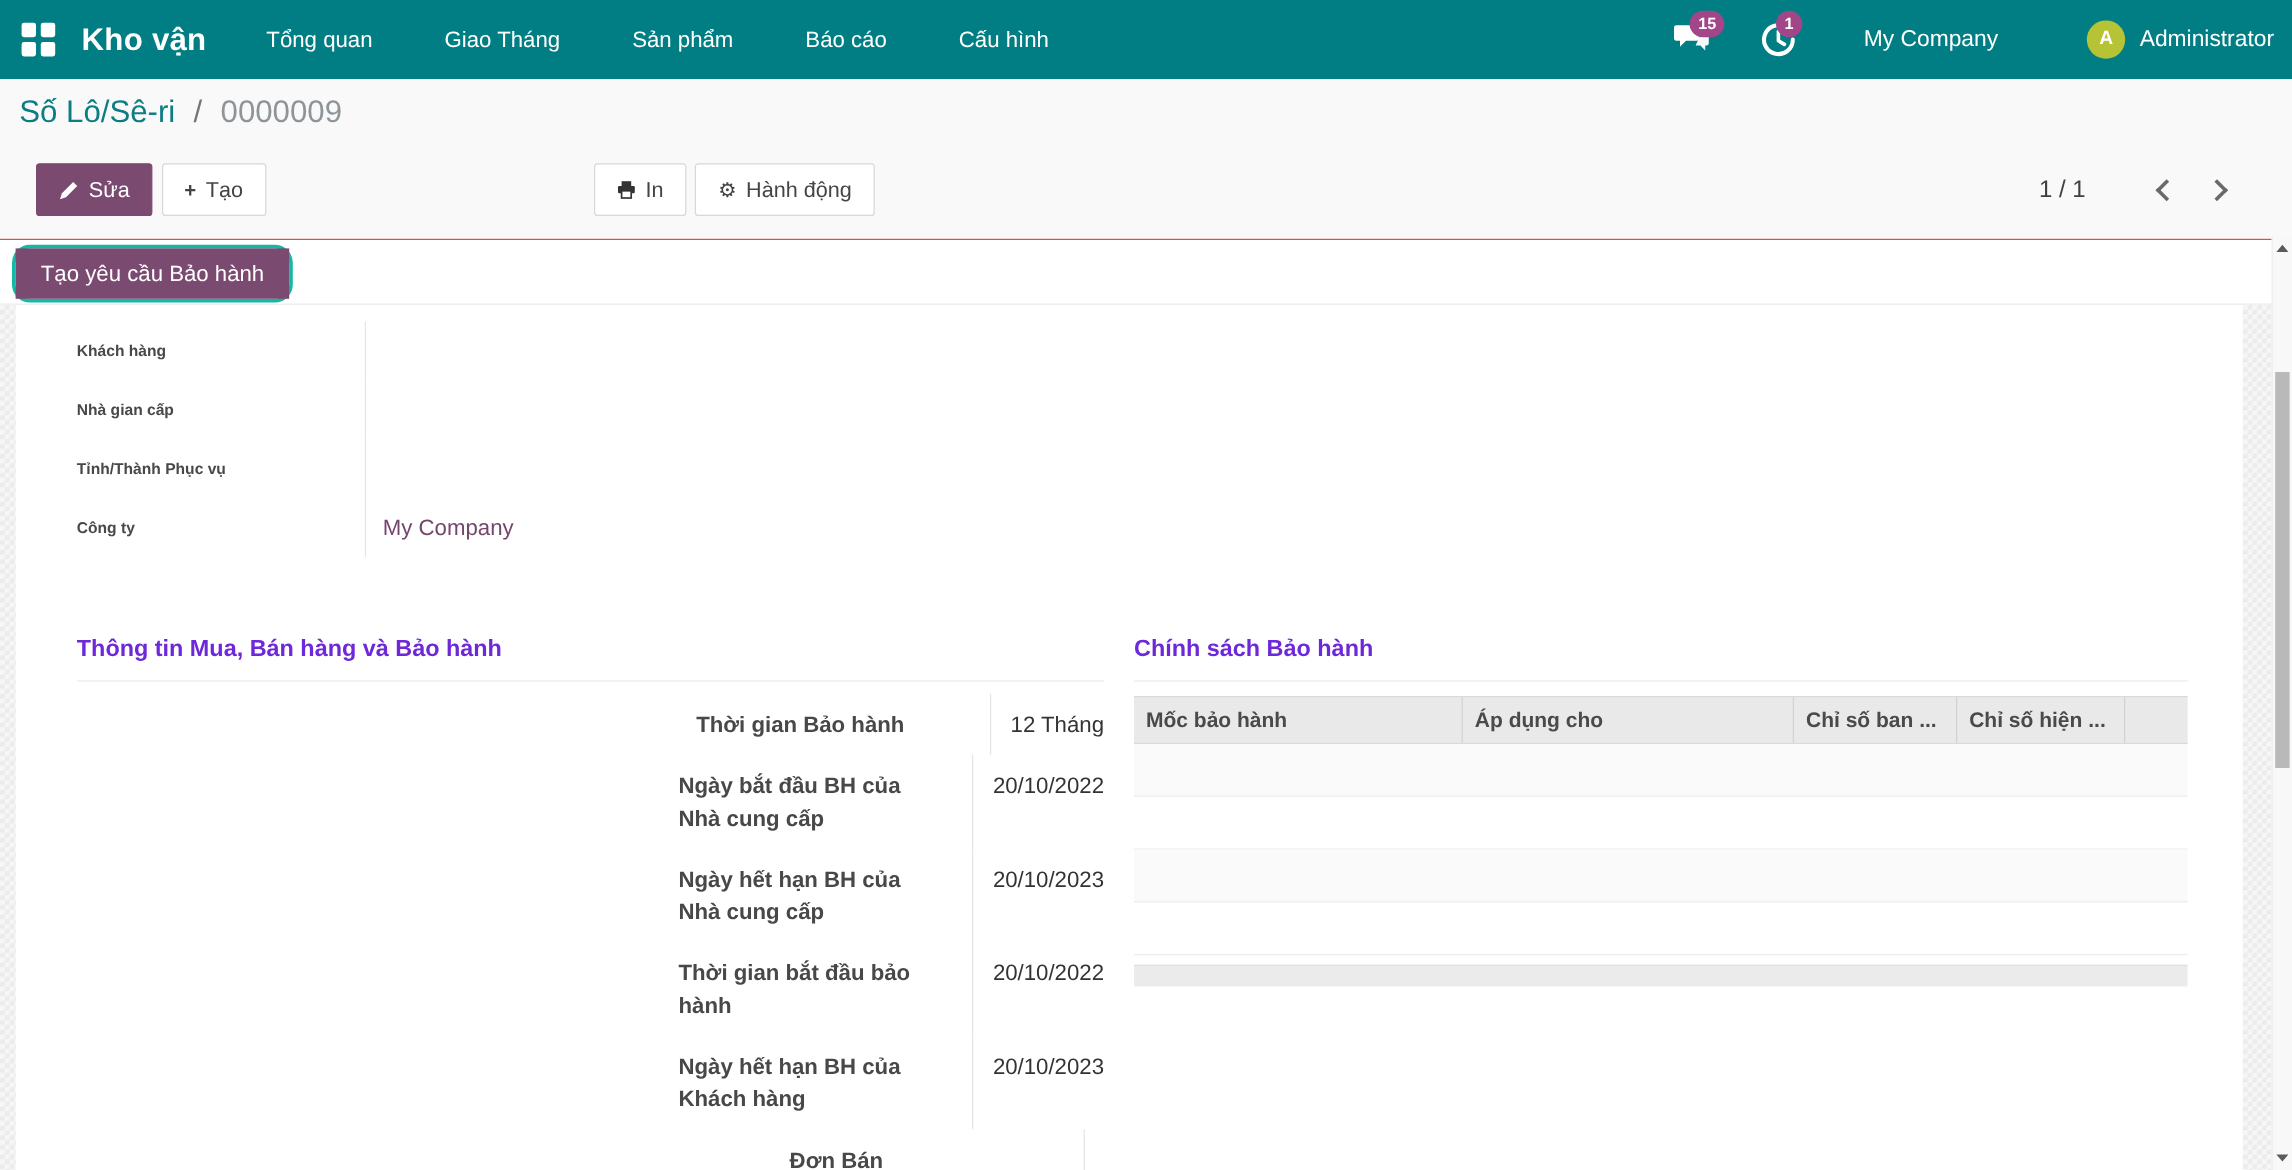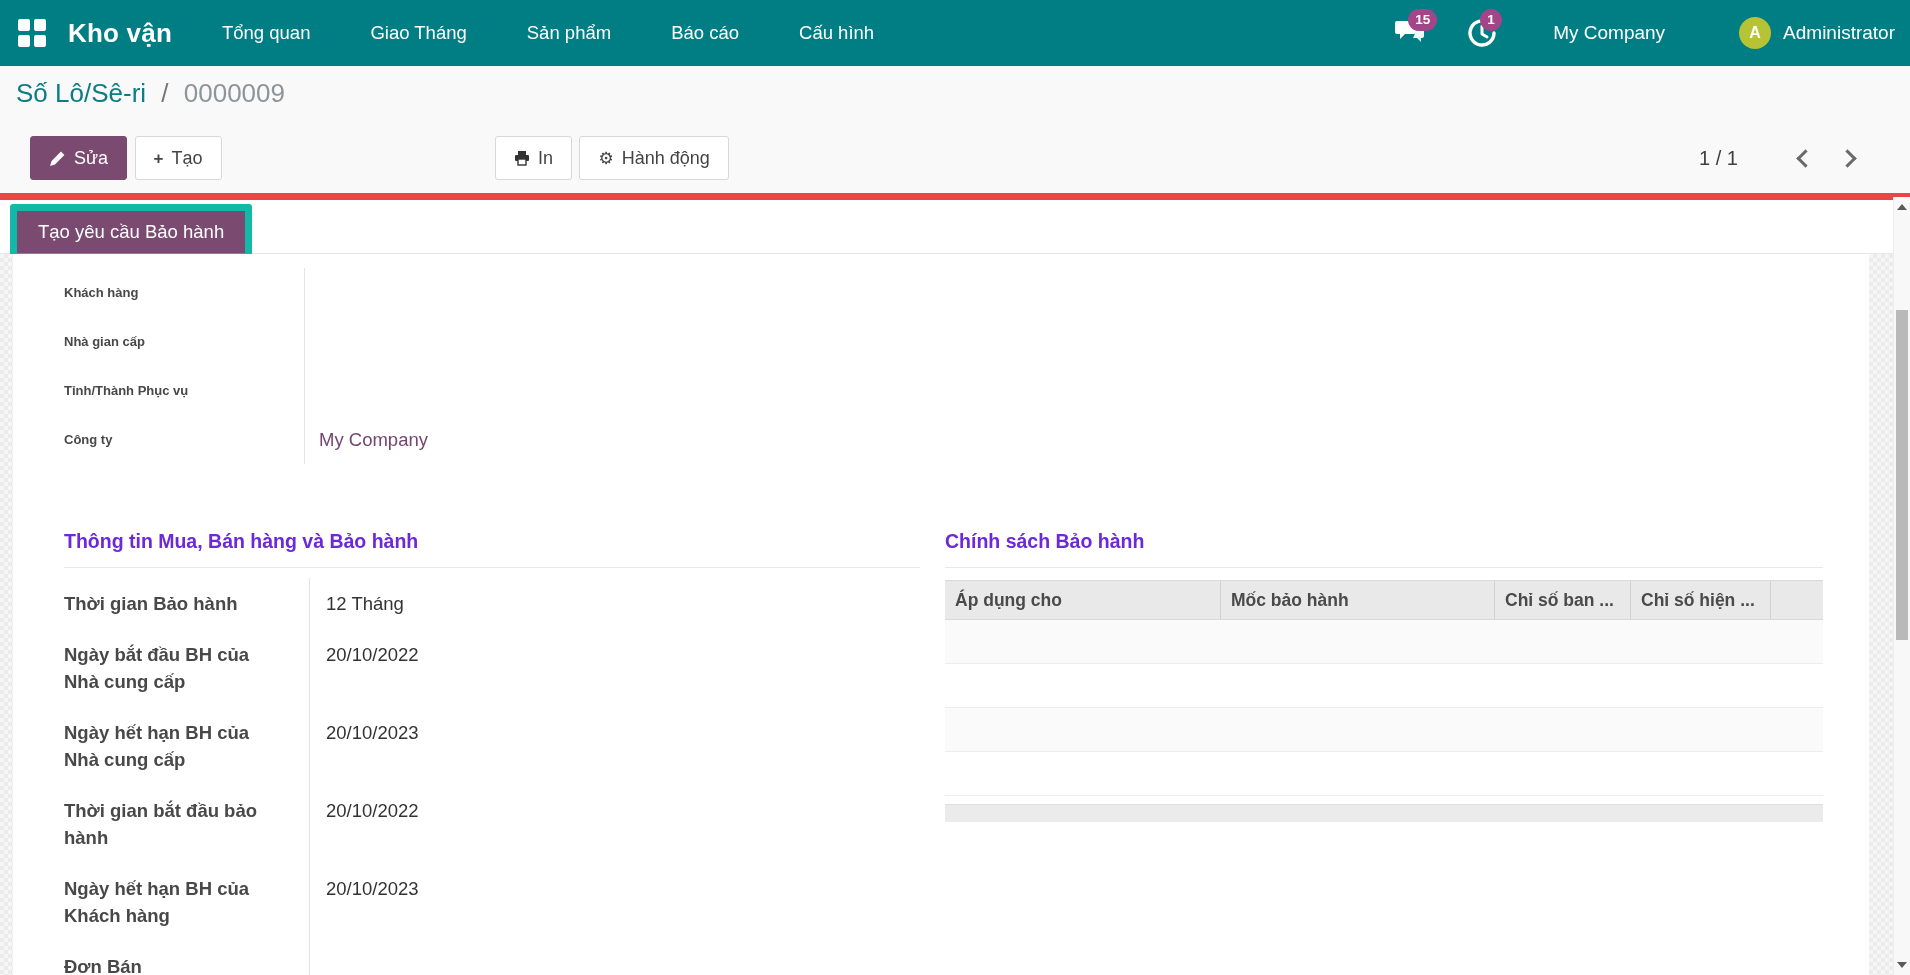--- a/index.html
+++ b/index.html
@@ -31,21 +31,21 @@
   .avatar {
     margin-left:74px; width:32px; height:32px; border-radius:50%; background:#b5c334;
     display:flex; align-items:center; justify-content:center; color:#fff;
     font-size:16px; font-weight:bold; cursor:pointer;
   }
   .nav-user { margin-left:12px; font-size:19px; cursor:pointer; }
 
   
   .control-panel {
     position:absolute; top:66px; left:0; width:1910px; height:134px;
-    background:#f9f9f9; border-bottom:7px solid #ef4444;
+    background:#f9f9f9; border-bottom:1px solid #ef4444;
   }
   .breadcrumb { position:absolute; left:16px; top:12px; font-size:26px; }
   .bc-parent { color:#0c7d83; cursor:pointer; }
   .bc-sep { color:#777; margin:0 8px; }
   .bc-current { color:#8d959a; }
   .btn-row { position:absolute; left:14px; top:70px; right:30px; height:46px; }
   .btn {
     display:inline-flex; align-items:center; gap:8px; height:44px; padding:0 18px;
     font-size:18px; border:1px solid #d8d8d8; background:#fff; color:#444;
     border-radius:3px; cursor:pointer; vertical-align:top;margin-left:16px;
@@ -65,21 +65,21 @@
   }
   .chev.prev::before { transform:rotate(45deg); }
   .chev.next::before { transform:rotate(-135deg); left:9px; }
 
   
   .action-row {
     position:absolute; top:201px; left:0; width:1893px; height:53px;
     background:#fff; border-bottom:1px solid #e7e7e7;
   }
   .highlight-box {
-    position:absolute; left:10px; top:3px; border:7px solid #14b8a6; border-radius:3px;
+    position:absolute; left:10px; top:3px; border:3px solid #14b8a6; border-radius:15px;
   }
   .warranty-btn {
     display:block; background:#7a4a70; color:#fff; font-size:18.5px;
     padding:10px 21px; border:none; cursor:pointer; font-family:inherit;
   }
 
   
   .sheet { position:absolute; top:254px; left:0; width:1893px; height:721px; background:#fff; }
   .pattern {
     background-color:#f6f6f6;
@@ -100,21 +100,21 @@
   }
   .fval { padding-left:14px; font-size:18.5px; color:#333; }
   .link { color:#74466d; cursor:pointer; }
 
   
   .group-left  { position:absolute; left:64px;  top:276px; width:856px; }
   .group-right { position:absolute; left:945px; top:276px; width:878px; }
   .section-title { color:#6d28d9; font-weight:bold; font-size:19.5px; padding-bottom:14px; }
   .section-rule { border-bottom:1px solid #e9e9e9; }
   .wtable { margin-top:10px; }
-  .wrow { display:flex; align-items:stretch; }
+  .wrow { display:flex; align-items:stretch;justify-content:flex-end; }
   .wlabel {
     width:246px; flex:0 0 246px; border-right:1px solid #e4e4e4; padding:12px 30px 12px 0;
     font-weight:bold; color:#484848; font-size:18.5px; line-height:27px;
   }
   .wval { padding:12px 0 12px 16px; font-size:18.5px; color:#333; line-height:27px; }
 
   
   .ptable { margin-top:12px; width:878px; }
   .phead {
     display:flex; height:40px; background:#e9e9e9;
@@ -285,22 +285,22 @@
         </div>
 
       </div>
     </div>
 
     <div class="group-right">
       <div class="section-title">Chính sách Bảo hành</div>
       <div class="section-rule"></div>
       <div class="ptable">
         <div class="phead">
+          <div class="pth c0">Mốc bảo hành</div>
           <div class="pth c1">Áp dụng cho</div>
-          <div class="pth c0">Mốc bảo hành</div>
           <div class="pth c2">Chỉ số ban ...</div>
           <div class="pth c3">Chỉ số hiện ...</div>
           <div class="pth c4"></div>
         </div>
         <div class="prow odd"></div>
         <div class="prow"></div>
         <div class="prow odd"></div>
         <div class="prow"></div>
         <div class="pfooter"></div>
       </div>

